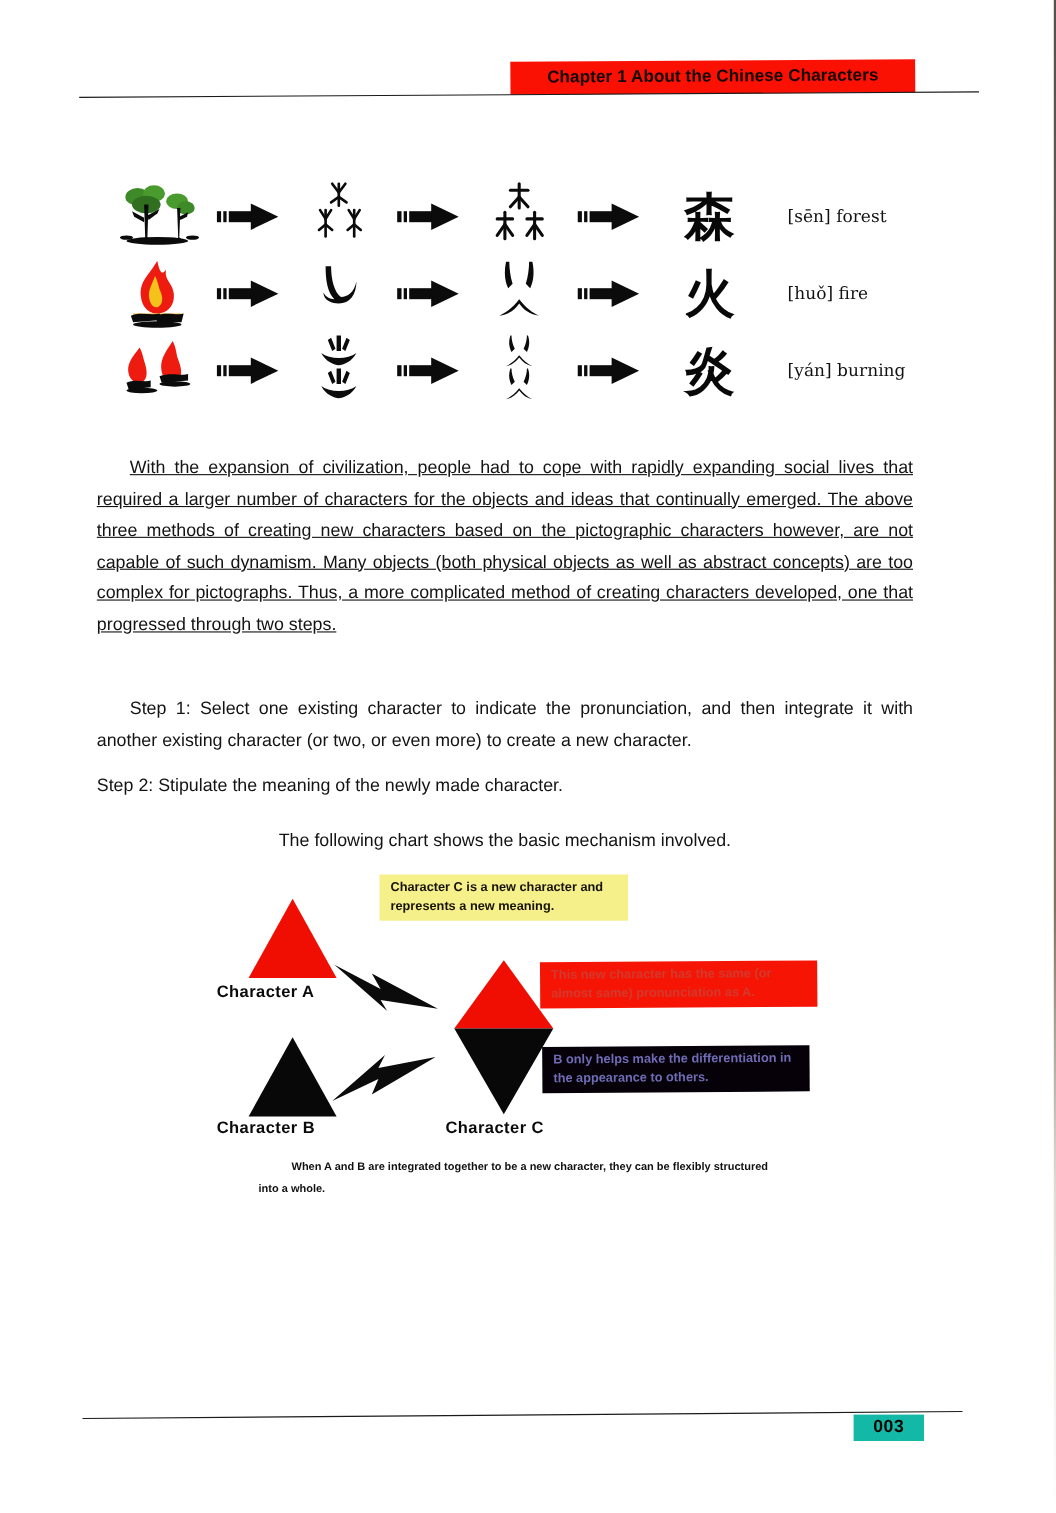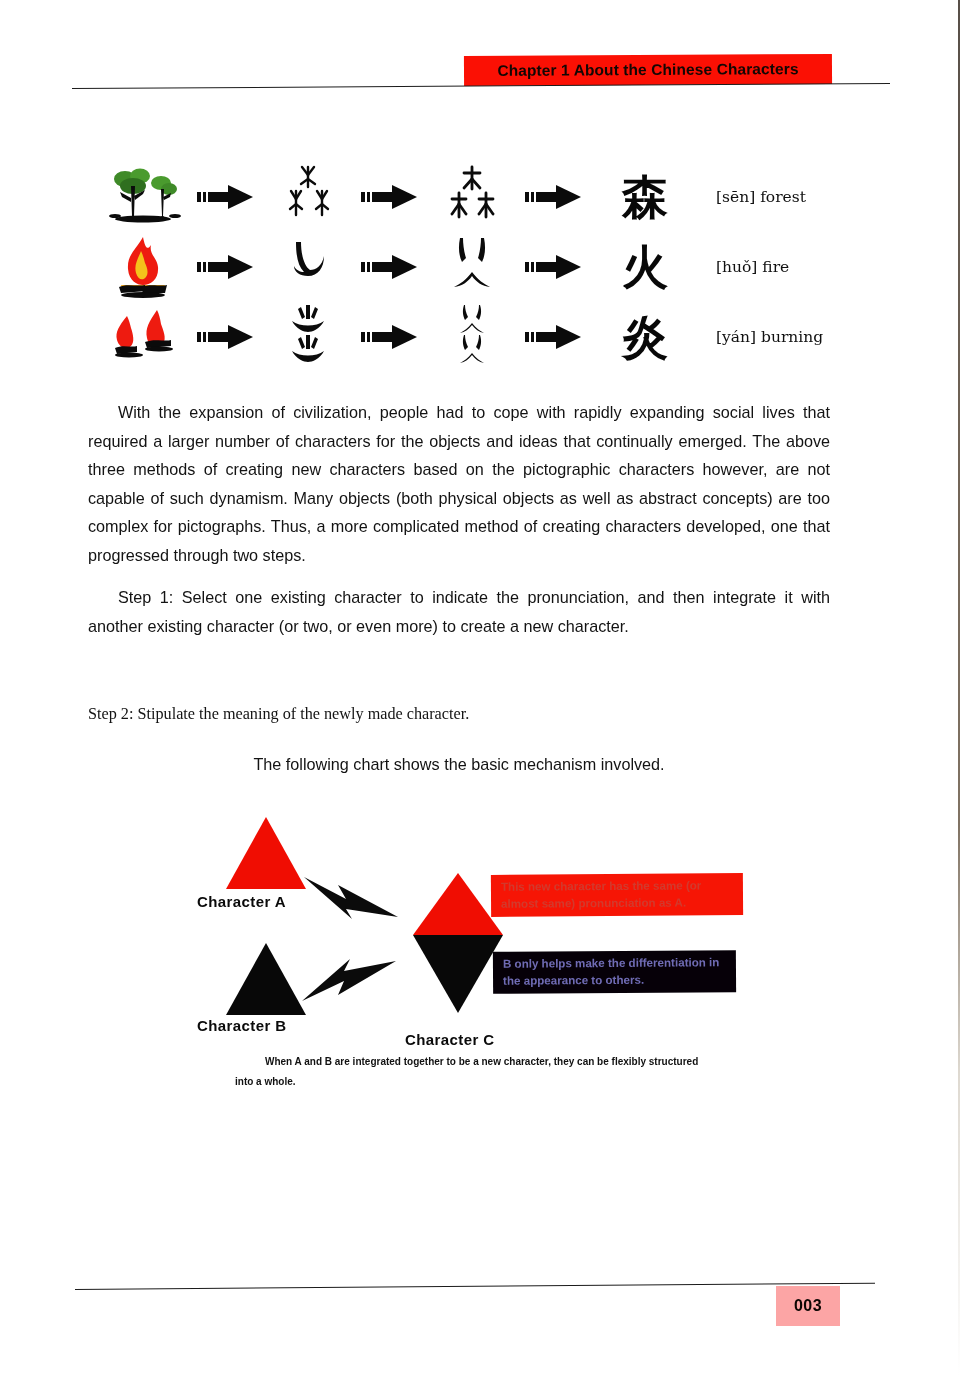--- a/index.html
+++ b/index.html
@@ -118,23 +118,23 @@
   .body-text {
     position: absolute;
     left: 88px;
     width: 742px;
     font-size: 16.2px;
     line-height: 28.5px;
     color: #131313;
     text-align: justify;
     text-justify: inter-word;
   }
-  .para-main   { top: 398px; }
-  .para-step1  { top: 583px; }
-  .para-step2  { top: 700px; text-align: left; font-family: Liberation Serif, serif; }
+  .para-main   { top: 411px; text-decoration: underline; }
+  .para-step1  { top: 630px; }
+  .para-step2  { top: 700px; text-align: left; }
   .para-chart  { top: 750px; text-align: center; }
   .indent::before {
     content: "";
     display: inline-block;
     width: 30px;
   }
 
   
   .diagram {
     position: absolute;
@@ -173,21 +173,21 @@
   .tri-label {
     position: absolute;
     font-size: 15px;
     font-weight: bold;
     color: #0a0a0a;
     letter-spacing: .4px;
     white-space: nowrap;
   }
   .label-a { left: 17px;  top: 98px; text-align: right; }
   .label-b { left: 17px;  top: 222px; }
-  .label-c { left: 225px; top: 222px; margin-top: 14px; }
+  .label-c { left: 225px; top: 222px; }
 
   .tri {
     position: absolute;
     width: 0; height: 0;
   }
   .tri-a {
     left: 46px; top: 22px;
     border-left: 40px solid transparent;
     border-right: 40px solid transparent;
     border-bottom: 72px solid #f00d02;
@@ -230,22 +230,22 @@
     position: absolute;
     left: 75px; top: 1289px;
     width: 800px; height: 0;
     border-top: 1.5px solid #1b1b1b;
     transform: rotate(-0.45deg);
     transform-origin: left center;
   }
   .page-number-box {
     position: absolute;
     left: 776px; top: 1286px;
-    width: 64px; height: 40px;
-    background: #fca5a5;
+    width: 64px; height: 24px;
+    background: #14b8a6;
     display: flex;
     align-items: center;
     justify-content: center;
   }
   .page-number-box span {
     font-size: 16px;
     font-weight: bold;
     color: #0d0603;
     letter-spacing: .5px;
   }
@@ -464,20 +464,21 @@
 
 </div>
 
 <p class="body-text para-main indent">With the expansion of civilization, people had to cope with rapidly expanding social lives that required a larger number of characters for the objects and ideas that continually emerged. The above three methods of creating new characters based on the pictographic characters however, are not capable of such dynamism. Many objects (both physical objects as well as abstract concepts) are too complex for pictographs. Thus, a more complicated method of creating characters developed, one that progressed through two steps.</p>
 <p class="body-text para-step1 indent">Step 1: Select one existing character to indicate the pronunciation, and then integrate it with another existing character (or two, or even more) to create a new character.</p>
 <p class="body-text para-step2">Step 2: Stipulate the meaning of the newly made character.</p>
 <p class="body-text para-chart">The following chart shows the basic mechanism involved.</p>
 
 <div class="diagram">
 
+  <div class="callout callout-yellow">Character C is a new character and represents a  new meaning.</div>
 
   <div class="tri tri-a"></div>
   <div class="tri-label label-a">Character A</div>
 
   <div class="tri tri-b"></div>
   <div class="tri-label label-b">Character B</div>
 
   <div class="tri tri-c-up"></div>
   <div class="tri tri-c-down"></div>
   <div class="tri-label label-c">Character C</div>

